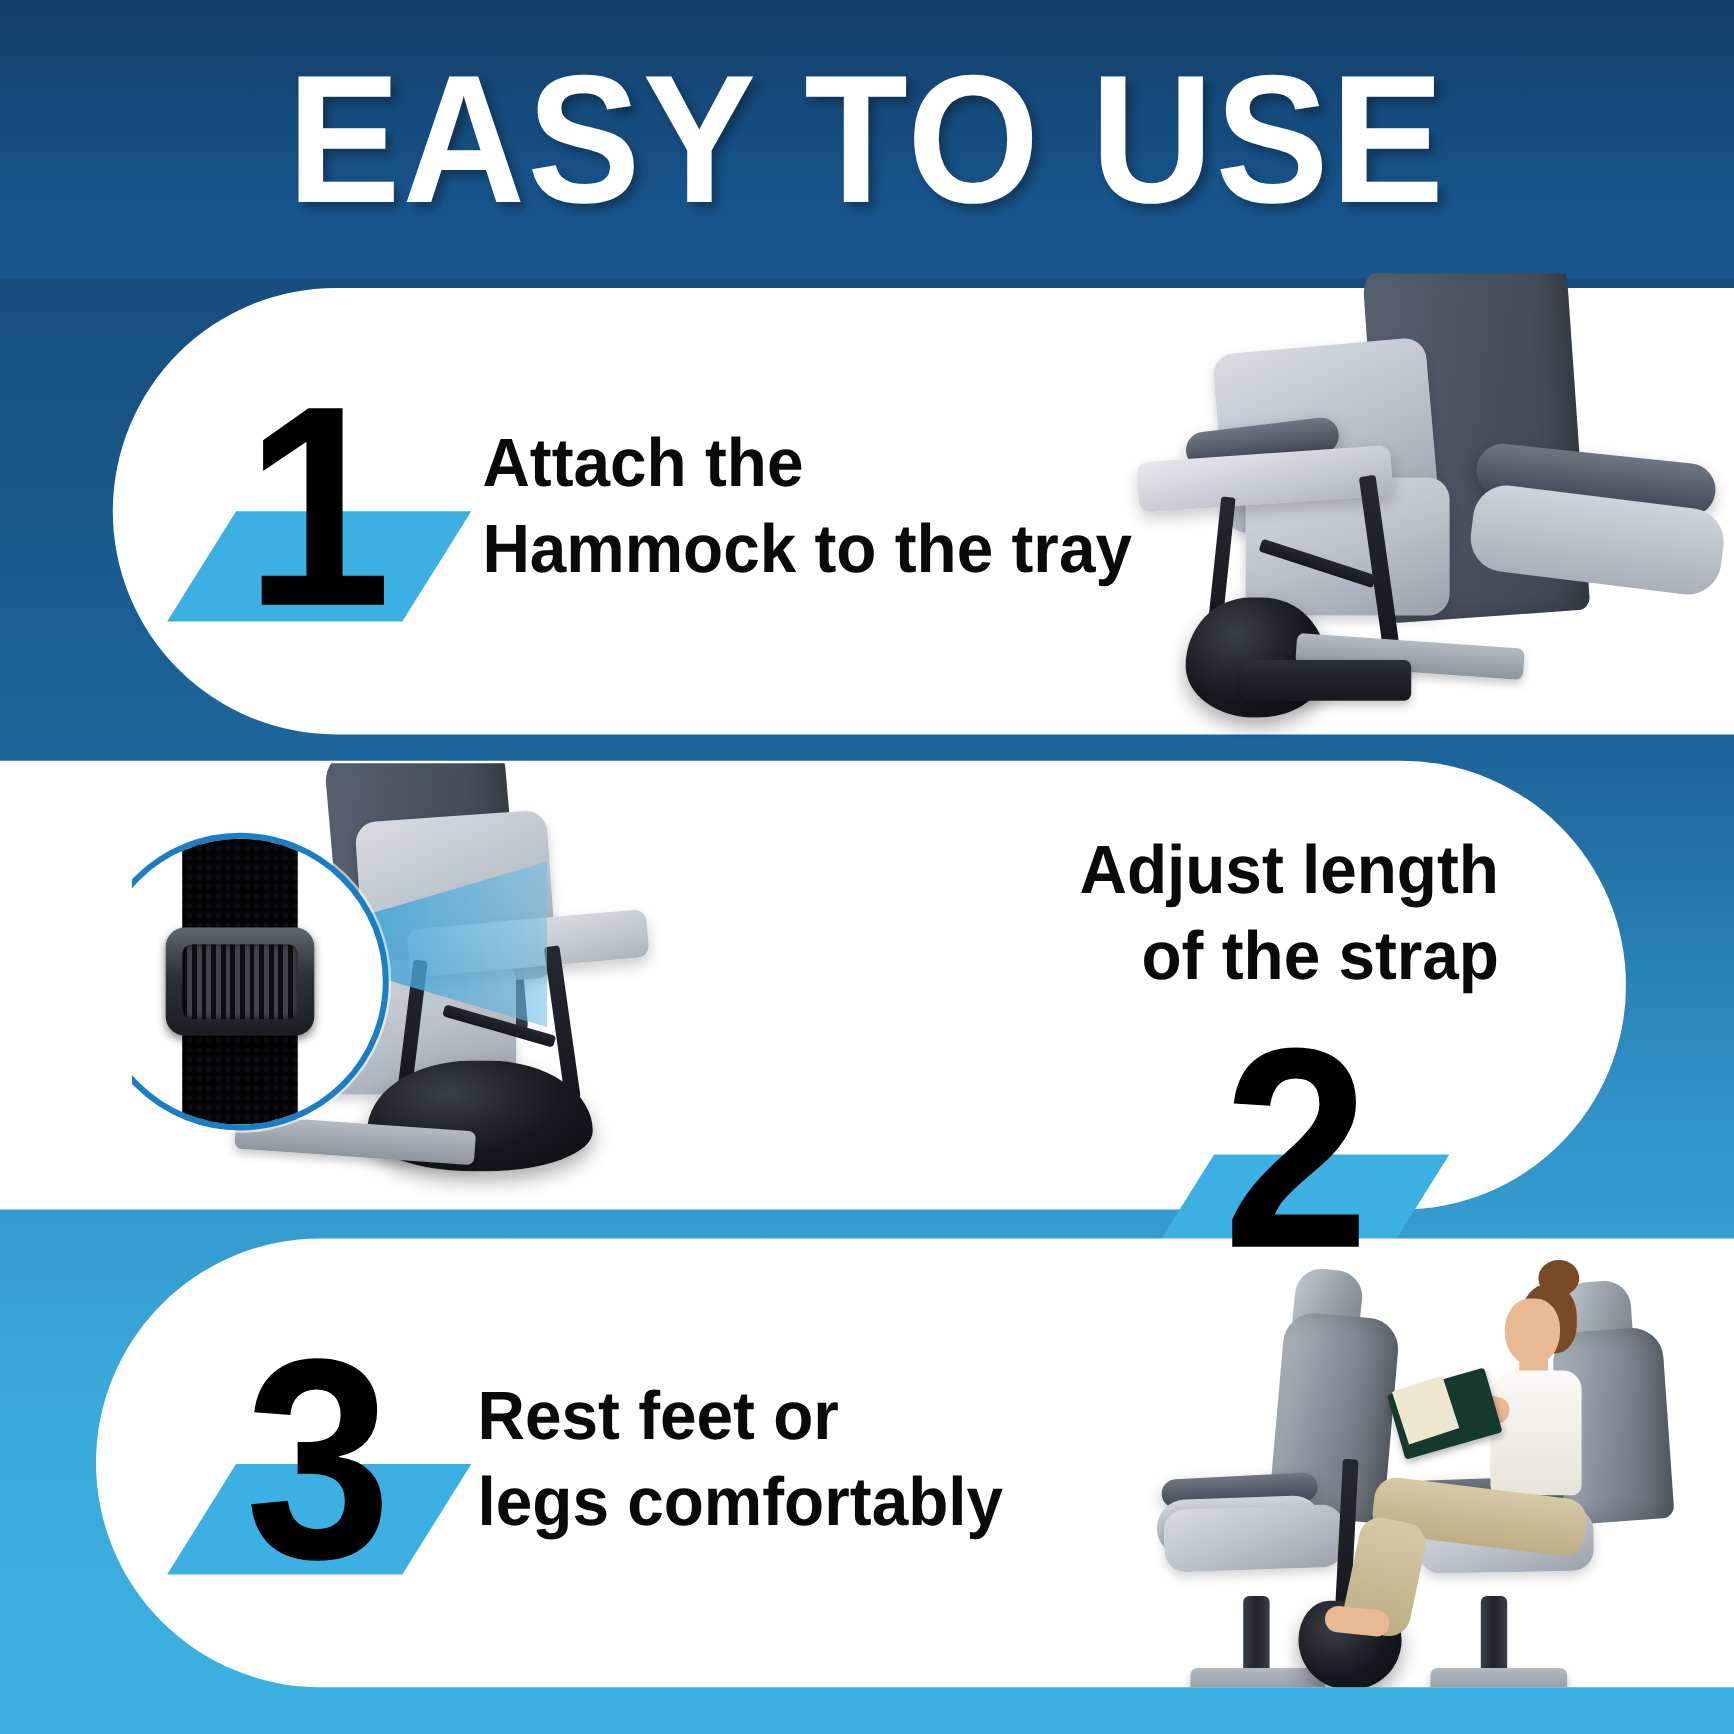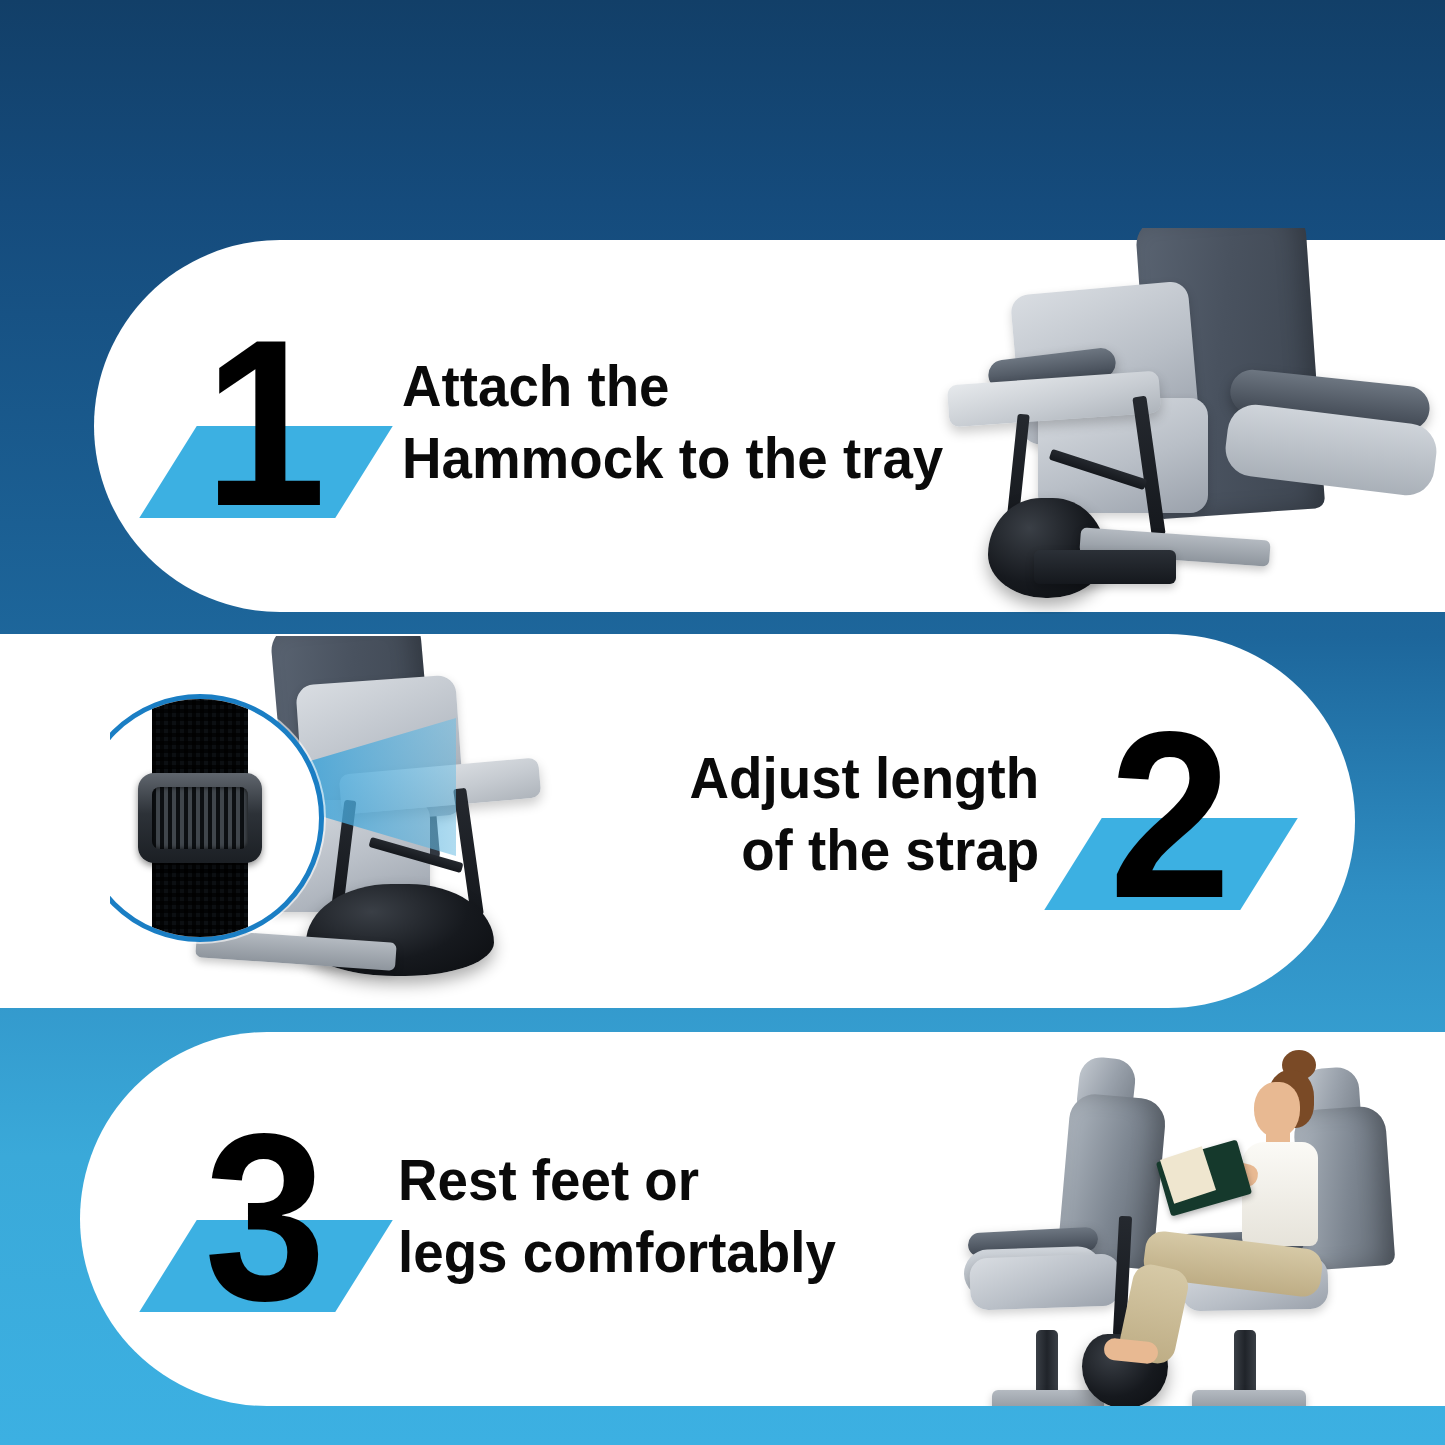--- a/index.html
+++ b/index.html
@@ -40,21 +40,21 @@
   .numeral{position:relative;z-index:2;font-size:238px;line-height:.86;
     font-weight:bold;color:#000000;transform:scaleX(.92);
     font-family:"Liberation Sans","DejaVu Sans",sans-serif;}
   .caption{font-size:57px;line-height:1.26;font-weight:bold;color:#0a0a0a;
     transform:scaleX(.96);transform-origin:left center;white-space:pre-line;
     font-family:"Liberation Sans","DejaVu Sans",sans-serif;}
   .caption.right{transform-origin:right center;text-align:right;}
 
   .step-1{left:160px;top:298px;}
   .step-1 .caption{margin-left:32px;}
-  .step-2{right:170px;top:690px;flex-direction:row;}
+  .step-2{right:170px;top:690px;flex-direction:column;}
   .step-2 .caption{margin-right:26px;}
   .step-3{left:160px;top:1092px;}
   .step-3 .caption{margin-left:28px;}
 
   
   .photo{position:absolute;overflow:hidden;}
   .ph1{left:930px;top:228px;width:515px;height:386px;}
   .ph2{left:110px;top:636px;width:560px;height:372px;}
   .ph3{left:930px;top:1034px;width:515px;height:372px;}
 
@@ -104,20 +104,23 @@
   .shirt{position:absolute;background:linear-gradient(180deg,#fbfaf6 0%,#e6e3da 100%);}
   .pants{position:absolute;background:linear-gradient(180deg,#d6c9a6 0%,#bead85 100%);}
   .book{position:absolute;background:#15392c;border-radius:3px;box-shadow:0 3px 6px rgba(0,0,0,.3);}
   .book-pages{position:absolute;background:#efe6cf;}
 </style>
 </head>
 <body>
 
 <div class="poster">
 
+  <div class="header">
+    <div class="header-title">EASY TO USE</div>
+  </div>
 
   <div class="row row-1"></div>
 
   <div class="step step-1">
     <div class="numwrap">
       <div class="plate"></div>
       <div class="numeral">1</div>
     </div>
     <div class="caption">Attach the
 Hammock to the tray</div>

